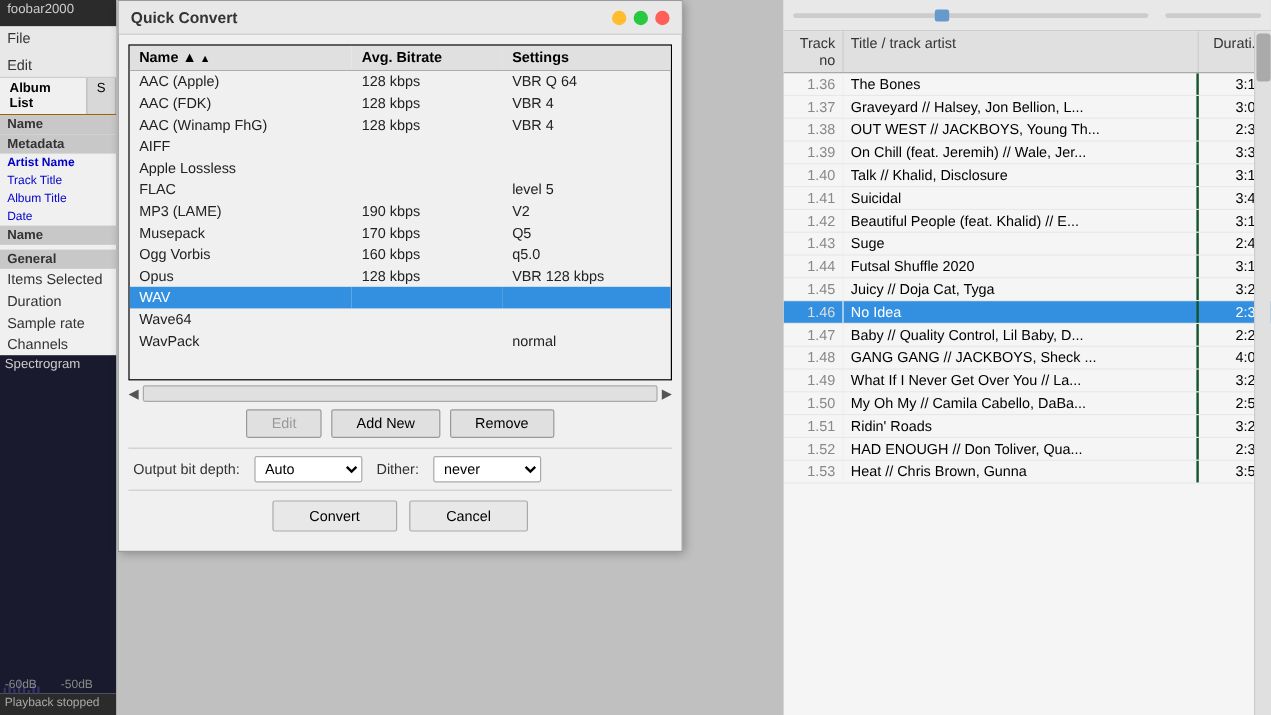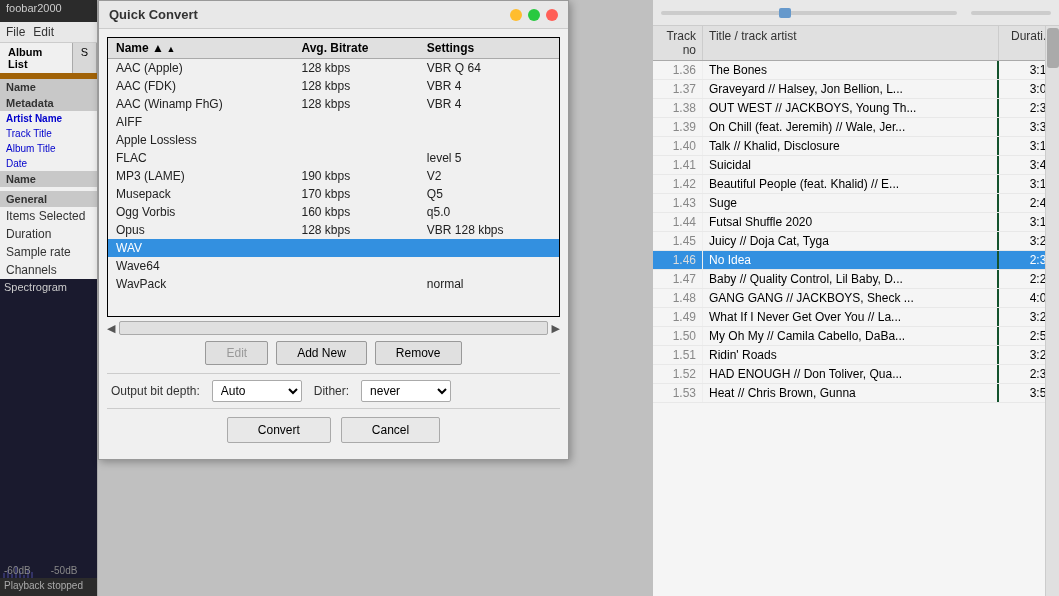--- a/index.html
+++ b/index.html
@@ -33,32 +33,33 @@
       align-items: flex-start;
       height: 22px;
     }
 
     .left-menu-bar {
       background: #e8e8e8;
       display: flex;
       gap: 8px;
       padding: 3px 6px;
       border-bottom: 1px solid #ccc;
+      flex-direction: column;
     }
 
     .left-menu-bar span {
       font-size: 12px;
       color: #333;
       cursor: pointer;
     }
 
     .left-nav-tabs {
       display: flex;
       background: #d8d8d8;
-      border-bottom: 6px solid #a16207;
+      border-bottom: 1px solid #a16207;
     }
 
     .left-nav-tab {
       padding: 3px 8px;
       font-size: 11px;
       border-right: 1px solid #aaa;
       cursor: pointer;
       background: #d8d8d8;
     }
 

